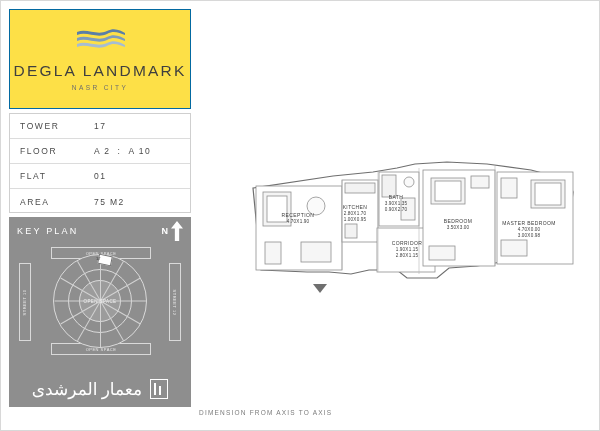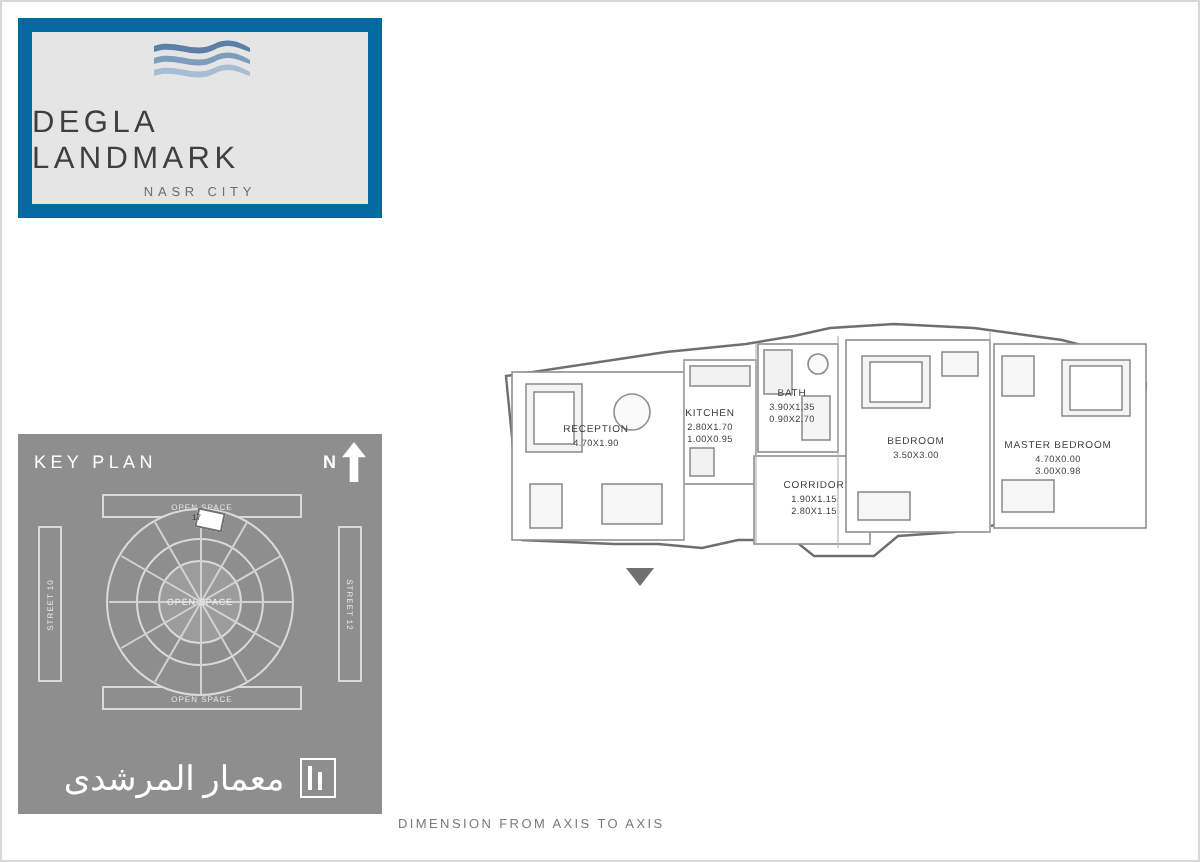--- a/index.html
+++ b/index.html
@@ -12,21 +12,21 @@
     overflow:hidden;
   }
   .sheet{
     position:absolute;left:0;top:0;width:600px;height:431px;
     border:1px solid #d8d8d8;box-sizing:border-box;background:#fff;
   }
 
   
   .logo-box{
     position:absolute;left:8px;top:8px;width:182px;height:100px;
-    border:7px solid #0369a1;background:#e5e5e5;box-sizing:border-box;
+    border:1px solid #0369a1;background:#fde047;box-sizing:border-box;
     display:flex;flex-direction:column;align-items:center;justify-content:center;
   }
   .logo-mark{width:54px;height:26px;margin-bottom:8px;}
   .logo-title{
     font-size:15.5px;letter-spacing:2.2px;color:#3f3f3f;font-weight:400;
   }
   .logo-sub{
     font-size:6.5px;letter-spacing:2.4px;color:#6d6d6d;margin-top:4px;
   }
 
@@ -157,20 +157,40 @@
   <div class="logo-box">
     <svg class="logo-mark" viewBox="0 0 54 26">
       <path d="M4 4 C14 0, 24 8, 34 3 C42 -1, 48 3, 52 5 L52 7 C46 5, 41 2, 34 6 C24 11, 14 3, 4 7 Z" fill="#5b7fa6"></path>
       <path d="M4 10 C14 6, 24 14, 34 9 C42 5, 48 9, 52 11 L52 13 C46 11, 41 8, 34 12 C24 17, 14 9, 4 13 Z" fill="#7e9cbc"></path>
       <path d="M4 16 C14 12, 24 20, 34 15 C42 11, 48 15, 52 17 L52 19 C46 17, 41 14, 34 18 C24 23, 14 15, 4 19 Z" fill="#a6bdd3"></path>
     </svg>
     <div class="logo-title">DEGLA LANDMARK</div>
     <div class="logo-sub">NASR CITY</div>
   </div>
 
+  <div class="info-table">
+    <div class="info-row">
+      <div class="info-label">TOWER</div>
+      <div class="info-value">17</div>
+    </div>
+    <div class="info-row">
+      <div class="info-label">FLOOR</div>
+      <div class="info-value">
+        <span>A 2</span><span class="dash">:</span><span>A 10</span>
+      </div>
+    </div>
+    <div class="info-row">
+      <div class="info-label">FLAT</div>
+      <div class="info-value">01</div>
+    </div>
+    <div class="info-row">
+      <div class="info-label">AREA</div>
+      <div class="info-value">75  M2</div>
+    </div>
+  </div>
 
   <div class="keyplan">
     <div class="keyplan-header">
       <div class="keyplan-title">KEY  PLAN</div>
       <div class="north">
         <span>N</span>
         <span class="north-arrow"></span>
       </div>
     </div>
     <div class="keyplan-body">

